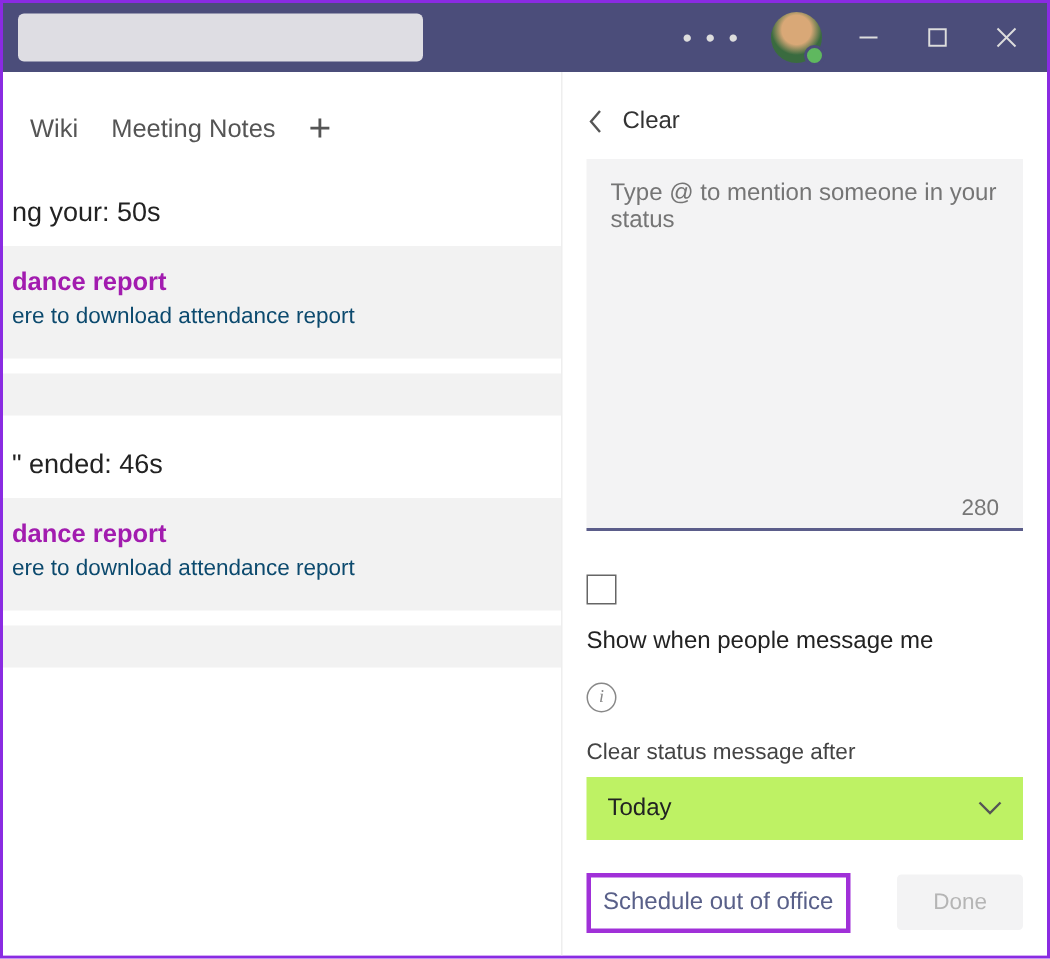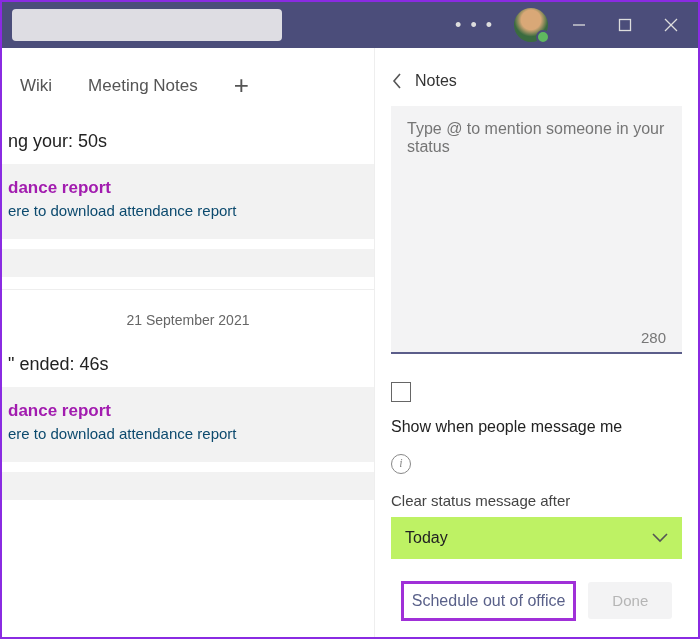--- a/index.html
+++ b/index.html
@@ -12,21 +12,21 @@
     .avatar-wrap { position: relative; width: 34px; height: 34px; margin: 0 8px; }
     .avatar { width: 34px; height: 34px; border-radius: 50%; background: radial-gradient(circle at 50% 35%, #d9a877 0 35%, #3a6b3f 60%); }
     .presence { position: absolute; bottom: -2px; right: -2px; width: 14px; height: 14px; background: #5fb85f; border: 2px solid #4b4d7a; border-radius: 50%; }
     .win-controls { display: flex; }
     .win-btn { width: 46px; height: 46px; display: flex; align-items: center; justify-content: center; color: #ddd; cursor: pointer; }
     .win-btn svg { width: 14px; height: 14px; }
     
     .content { display: flex; height: calc(100% - 46px); }
     
     .main { flex: 1; background: #fff; overflow: hidden; padding-top: 10px; }
-    .tabs { display: flex; align-items: center; padding: 12px 18px 18px; gap: 36px; font-size: 17px; color: #555; }
+    .tabs { display: flex; align-items: center; padding: 12px 18px 18px; gap: 22px; font-size: 17px; color: #555; }
     .tab { cursor: pointer; }
     .add-tab { font-size: 26px; font-weight: 300; color: #555; cursor: pointer; }
     
     .feed { font-size: 16px; }
     .feed-title { padding: 12px 6px; font-size: 18px; color: #222; }
     .card { background: #f2f2f2; padding: 14px 6px 20px; margin-bottom: 10px; }
     .card-title { font-weight: 600; font-size: 17px; color: #a21caf; margin-bottom: 4px; }
     .card-sub { font-size: 15px; color: #0c4a6e; }
     .date-divider { text-align: center; color: #666; font-size: 14px; padding: 22px 0 14px; border-top: 1px solid #eee; margin-top: 12px; }
     .thin-bar { background: #f2f2f2; height: 28px; margin: 10px 0; }
@@ -40,21 +40,21 @@
     
     .check-row { display: flex; align-items: flex-start; gap: 14px; padding: 4px 0 18px; flex-direction: column; }
     .checkbox { width: 20px; height: 20px; border: 1.5px solid #666; flex-shrink: 0; margin-top: 2px; cursor: pointer; }
     .check-label { flex: 1; font-size: 16px; color: #222; line-height: 1.35; }
     .info-icon { width: 20px; height: 20px; border: 1.5px solid #888; border-radius: 50%; display: flex; align-items: center; justify-content: center; font-size: 12px; color: #888; flex-shrink: 0; margin-top: 2px; font-style: italic; font-family: serif; }
     
     .clear-label { font-size: 15px; color: #444; margin-bottom: 8px; }
     .dropdown { background: #bef264; padding: 12px 14px; display: flex; align-items: center; justify-content: space-between; cursor: pointer; font-size: 16px; color: #222; margin-bottom: 22px; }
     .dropdown svg { width: 16px; height: 10px; }
     
-    .footer { display: flex; align-items: center; justify-content: center; gap: 12px; }
+    .footer { display: flex; align-items: center; justify-content: space-between; gap: 12px; }
     .schedule-link { border: 3px solid #a030d8; padding: 8px 8px; color: #596089; font-size: 16px; cursor: pointer; }
     .done-btn { background: #f3f3f4; color: #b5b5b5; padding: 10px 24px; font-size: 15px; border-radius: 3px; }
   </style>
 </head>
 <body>
 
 <div class="titlebar">
   <div class="search-box" placeholder=""></div>
   <div class="titlebar-spacer"></div>
   <div class="more-dots">• • •</div>
@@ -89,36 +89,35 @@
       <span class="tab">Meeting Notes</span>
       <span class="add-tab">+</span>
     </div>
     <div class="feed">
       <div class="feed-title">ng your: 50s</div>
       <div class="card">
         <div class="card-title">dance report</div>
         <div class="card-sub">ere to download attendance report</div>
       </div>
       <div class="thin-bar"></div>
-      <div class="date-divider">21 September 2021</div>
       <div class="feed-title">" ended: 46s</div>
       <div class="card">
         <div class="card-title">dance report</div>
         <div class="card-sub">ere to download attendance report</div>
       </div>
       <div class="thin-bar"></div>
     </div>
   </div>
 
   <div class="panel">
     <div class="back-row">
       <svg viewBox="0 0 10 16">
           <polyline points="8,1 2,8 8,15" fill="none" stroke="#555" stroke-width="1.6"></polyline>
         </svg>
-      <span>Notes</span>
+      <span>Clear</span>
     </div>
     <div class="input-wrap">
       <textarea class="status-input" placeholder="Type @ to mention someone in your status" style=""></textarea>
       <div class="char-count">280</div>
     </div>
     <div class="check-row">
       <div class="checkbox"></div>
       <div class="check-label">Show when people message me</div>
       <div class="info-icon">i</div>
     </div>

